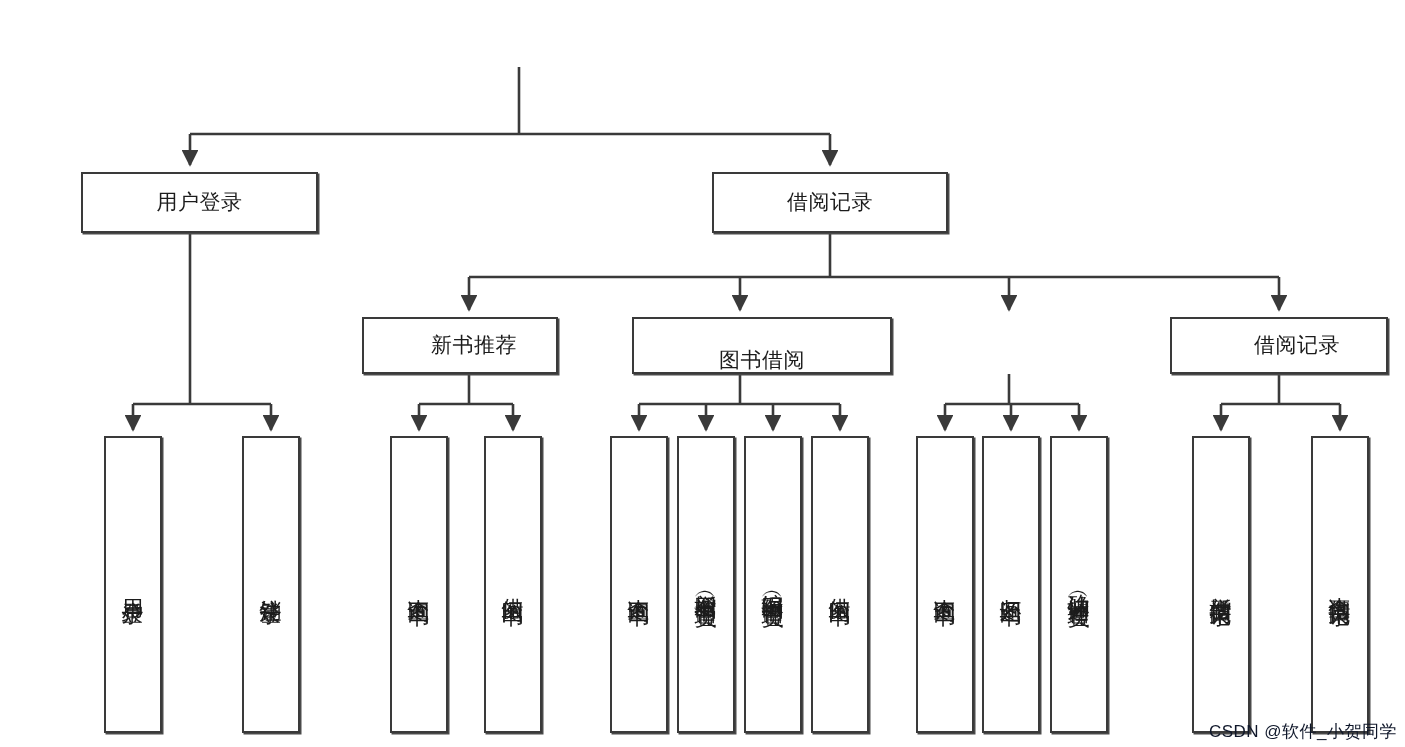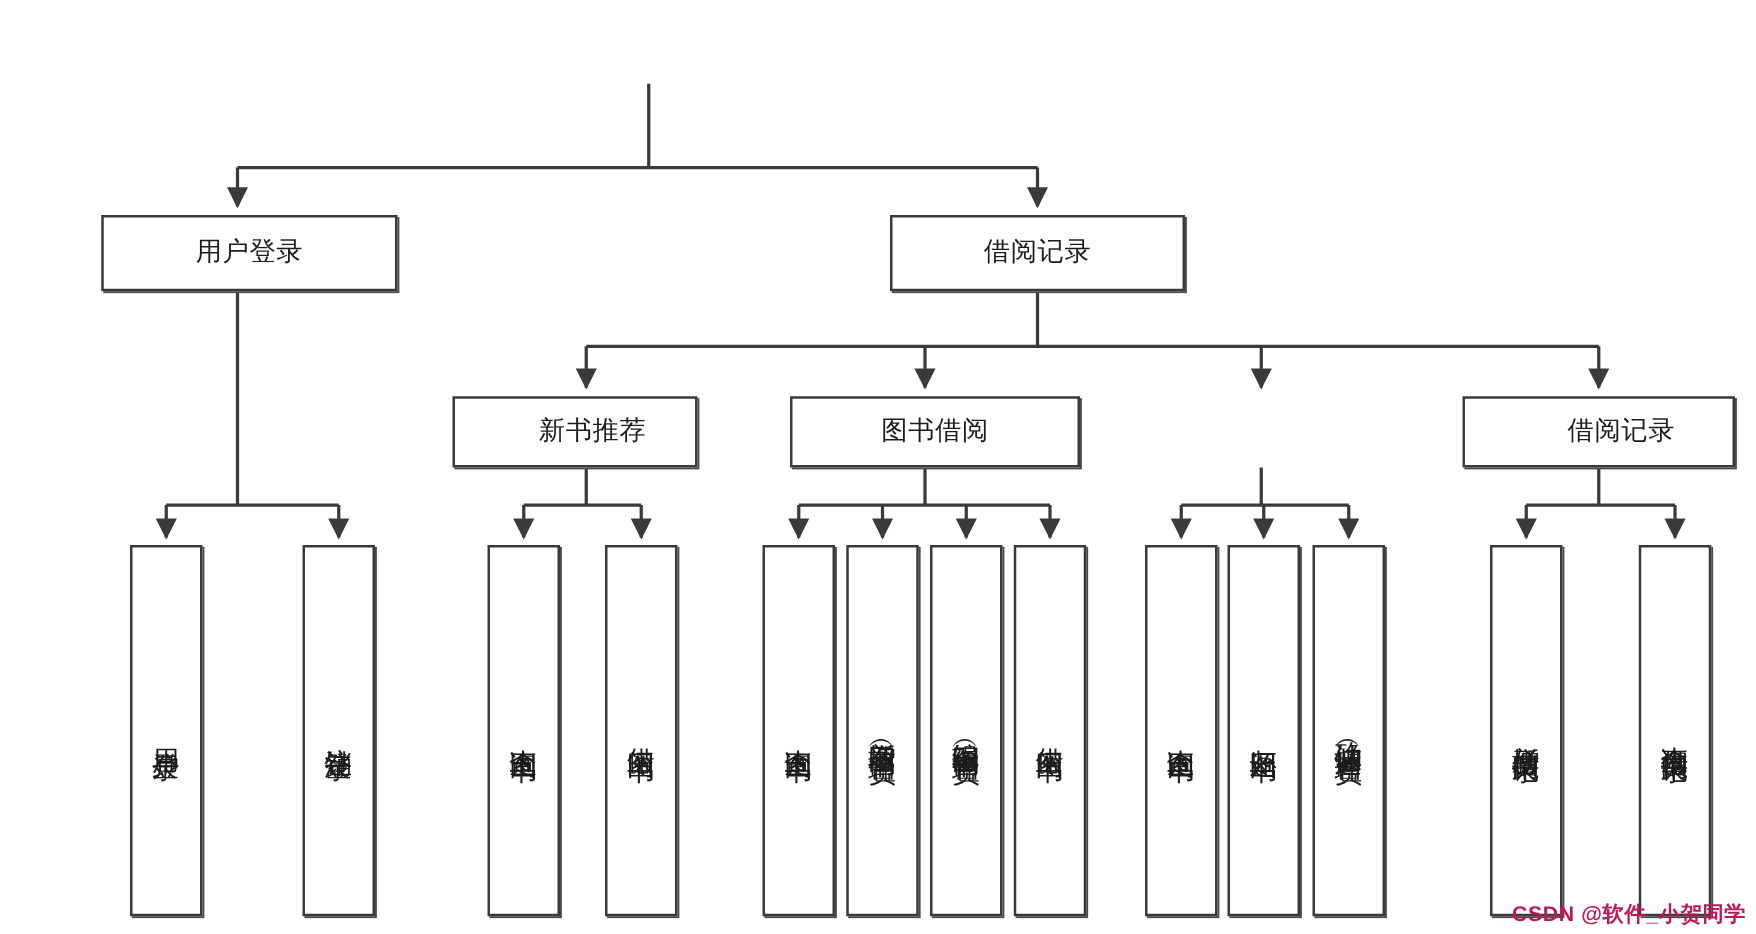--- a/index.html
+++ b/index.html
@@ -36,24 +36,23 @@
     line-height:1.05;
     white-space:normal;
     max-height:280px;
   }
   .node.root .lbl{font-size:22px;}
 
   .watermark{
     position:absolute;
     right:8px;bottom:4px;
     font-size:17px;
-    color:#be185d;
+    color:#0f172a;
     letter-spacing:0.5px;
     white-space:nowrap;
-    font-weight:bold;
   }
 </style>
 </head>
 <body>
 
 <div id="canvas">
 
   <svg class="edges" viewBox="0 0 1405 747" xmlns="http://www.w3.org/2000/svg">
     <defs>
       <marker id="arrow" viewBox="0 0 10 10" refX="9" refY="5" markerWidth="6.5" markerHeight="6.5" orient="auto-start-reverse">
@@ -108,21 +107,21 @@
   <div class="node" style="left:81px;top:172px;width:237px;height:61px;">
     <span class="lbl">用户登录</span>
   </div>
   <div class="node" style="left:712px;top:172px;width:236px;height:61px;">
     <span class="lbl">借阅记录</span>
   </div>
 
   <div class="node" style="left:362px;top:317px;width:196px;height:57px;padding-left:28px;">
     <span class="lbl">新书推荐</span>
   </div>
-  <div class="node" style="left:632px;top:317px;width:232px;height:57px;">
+  <div class="node" style="left:632px;top:317px;width:260px;height:57px;align-items:flex-end;">
     <span class="lbl">图书借阅</span>
   </div>
   <div class="node" style="left:1170px;top:317px;width:218px;height:57px;padding-left:36px;">
     <span class="lbl">借阅记录</span>
   </div>
 
   <div class="node leaf" style="left:104px;top:436px;width:58px;height:297px;">
     <span class="lbl">用户登录</span>
   </div>
   <div class="node leaf" style="left:242px;top:436px;width:58px;height:297px;">

